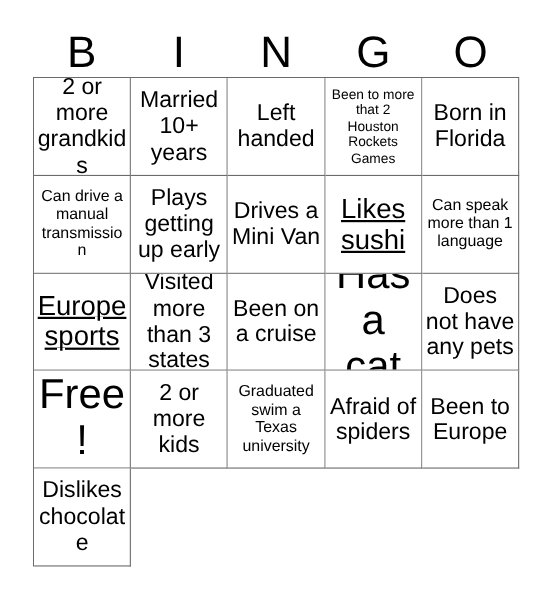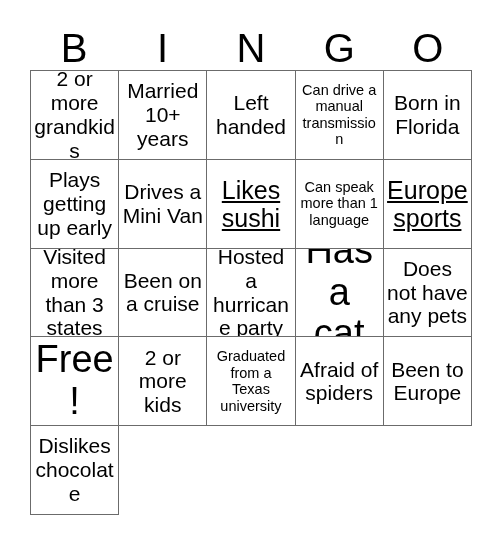--- a/index.html
+++ b/index.html
@@ -105,24 +105,27 @@
       <div class="bingo-cell">
         <span class="cell-text fs-m">2 or more grandkids</span>
       </div>
       <div class="bingo-cell">
         <span class="cell-text fs-l">Married 10+ years</span>
       </div>
       <div class="bingo-cell">
         <span class="cell-text fs-l">Left handed</span>
       </div>
       <div class="bingo-cell">
-        <span class="cell-text fs-s">Can drive a manual transmission</span>
+        <span class="cell-text fs-xs">Been to more that 2 Houston Rockets Games</span>
       </div>
       <div class="bingo-cell">
         <span class="cell-text fs-l">Born in Florida</span>
+      </div>
+      <div class="bingo-cell">
+        <span class="cell-text fs-s">Can drive a manual transmission</span>
       </div>
       <div class="bingo-cell">
         <span class="cell-text fs-l">Plays getting up early</span>
       </div>
       <div class="bingo-cell">
         <span class="cell-text fs-l">Drives a Mini Van</span>
       </div>
       <div class="bingo-cell">
         <span class="cell-text fs-xl">Likes sushi</span>
       </div>
@@ -132,36 +135,33 @@
       <div class="bingo-cell">
         <span class="cell-text fs-xl">Europe sports</span>
       </div>
       <div class="bingo-cell">
         <span class="cell-text fs-m">Visited more than 3 states</span>
       </div>
       <div class="bingo-cell">
         <span class="cell-text fs-l">Been on a cruise</span>
       </div>
       <div class="bingo-cell">
-        <span class="cell-text fs-m">Hosted a hurricane party</span>
-      </div>
-      <div class="bingo-cell">
         <span class="cell-text fs-xxl">Has a cat</span>
       </div>
       <div class="bingo-cell">
         <span class="cell-text fs-m">Does not have any pets</span>
       </div>
       <div class="bingo-cell">
         <span class="cell-text fs-xxl">Free!</span>
       </div>
       <div class="bingo-cell">
         <span class="cell-text fs-l">2 or more kids</span>
       </div>
       <div class="bingo-cell">
-        <span class="cell-text fs-s">Graduated from a Texas university</span>
+        <span class="cell-text fs-s">Graduated swim a Texas university</span>
       </div>
       <div class="bingo-cell">
         <span class="cell-text fs-l">Afraid of spiders</span>
       </div>
       <div class="bingo-cell">
         <span class="cell-text fs-l">Been to Europe</span>
       </div>
       <div class="bingo-cell">
         <span class="cell-text fs-m">Dislikes chocolate</span>
       </div>

